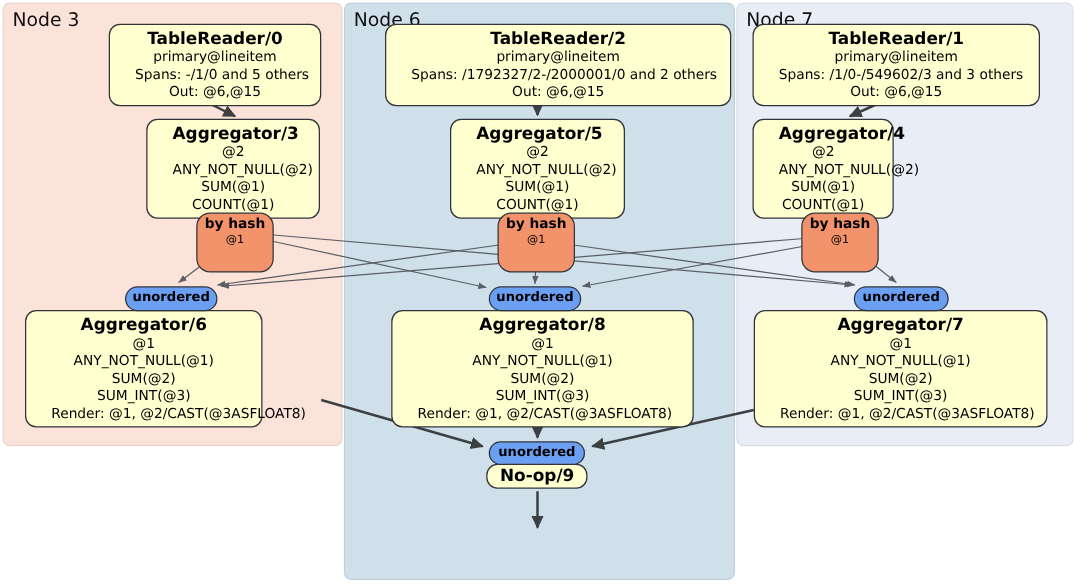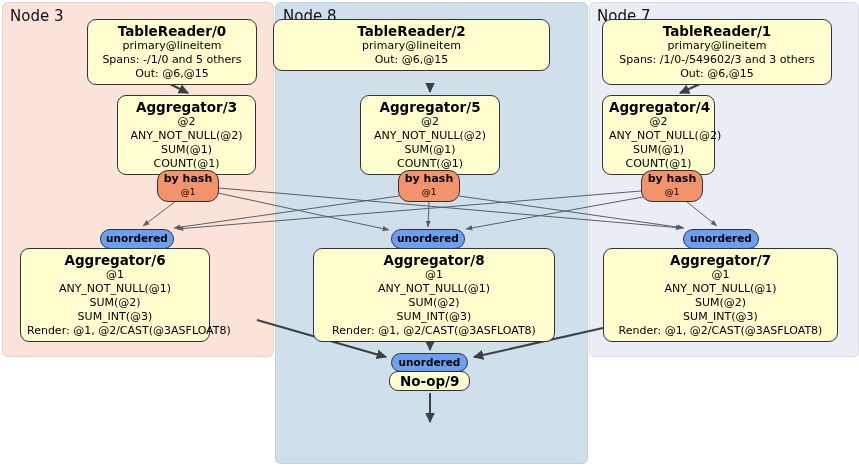--- a/index.html
+++ b/index.html
@@ -13,52 +13,52 @@
   .region-n3{left:2px;top:2px;width:270px;height:353px;background:var(--node3-bg,#fbe3d9);}
   .region-n1{left:275px;top:2px;width:311px;height:460px;background:var(--node1-bg,#cfe0eb);}
   .region-n2{left:589px;top:2px;width:268px;height:353px;background:var(--node2-bg,#e9eef6);}
   .region-label{position:absolute;left:7px;top:4px;font-size:15px;color:#111;}
   svg.edges{position:absolute;left:0;top:0;z-index:2;pointer-events:none;}
   .pbox{
     position:absolute;z-index:3;box-sizing:border-box;
     background:var(--box-fill,#ffffd0);
     border:1.4px solid var(--box-border,#30343a);
     border-radius:9px;
-    padding:3px 6px;text-align:center;
+    padding:3px 20px;text-align:center;
   }
   .ptitle{font-size:13.5px;font-weight:bold;line-height:16px;white-space:nowrap;}
   .pline{font-size:11px;line-height:14px;white-space:nowrap;}
   .pbox.small{padding:1px 10px;}
   .hash{
     position:absolute;z-index:4;box-sizing:border-box;
     background:var(--hash-fill,#f2936b);
     border:1.3px solid var(--box-border,#30343a);
     border-radius:11px;text-align:center;
-    width:62px;height:32px;padding-top:1px;
+    width:62px;height:48px;padding-top:1px;
   }
   .hash-label{font-size:11px;font-weight:bold;line-height:14px;}
   .hash-key{font-size:9px;line-height:12px;}
   .uno{
     position:absolute;z-index:4;box-sizing:border-box;
     background:var(--unordered-fill,#6b9ff2);
     border:1.3px solid var(--box-border,#30343a);
     border-radius:10px;text-align:center;
     font-size:10.5px;font-weight:bold;line-height:17px;
   }
 </style>
 </head>
 <body>
 
 <div class="canvas">
 
   <div class="region region-n3">
     <span class="region-label">Node 3</span>
   </div>
   <div class="region region-n1">
-    <span class="region-label">Node 8</span>
+    <span class="region-label">Node 6</span>
   </div>
   <div class="region region-n2">
     <span class="region-label">Node 7</span>
   </div>
 
   <svg class="edges" width="859" height="470">
     <defs>
       <marker id="ah-thin" viewBox="0 0 10 10" refX="8.5" refY="5" markerWidth="7.5" markerHeight="7.5" orient="auto">
         <path d="M0,1.5 L9,5 L0,8.5 z" fill="#5a5f66"></path>
       </marker>
@@ -89,23 +89,24 @@
       <line x1="430" y1="393" x2="430" y2="422" marker-end="url(#ah-thick)"></line>
     </g>
   </svg>
 
   <div class="pbox" style="left:87px;top:19px;width:170px;">
     <div class="ptitle">TableReader/0</div>
     <div class="pline">primary@lineitem</div>
     <div class="pline">Spans: -/1/0 and 5 others</div>
     <div class="pline">Out: @6,@15</div>
   </div>
-  <div class="pbox" style="left:273px;top:19px;width:277px;">
+  <div class="pbox" style="left:308px;top:19px;width:277px;">
     <div class="ptitle">TableReader/2</div>
     <div class="pline">primary@lineitem</div>
+    <div class="pline">Spans: /1792327/2-/2000001/0 and 2 others</div>
     <div class="pline">Out: @6,@15</div>
   </div>
   <div class="pbox" style="left:602px;top:19px;width:230px;">
     <div class="ptitle">TableReader/1</div>
     <div class="pline">primary@lineitem</div>
     <div class="pline">Spans: /1/0-/549602/3 and 3 others</div>
     <div class="pline">Out: @6,@15</div>
   </div>
 
   <div class="pbox" style="left:117px;top:95px;width:139px;">

